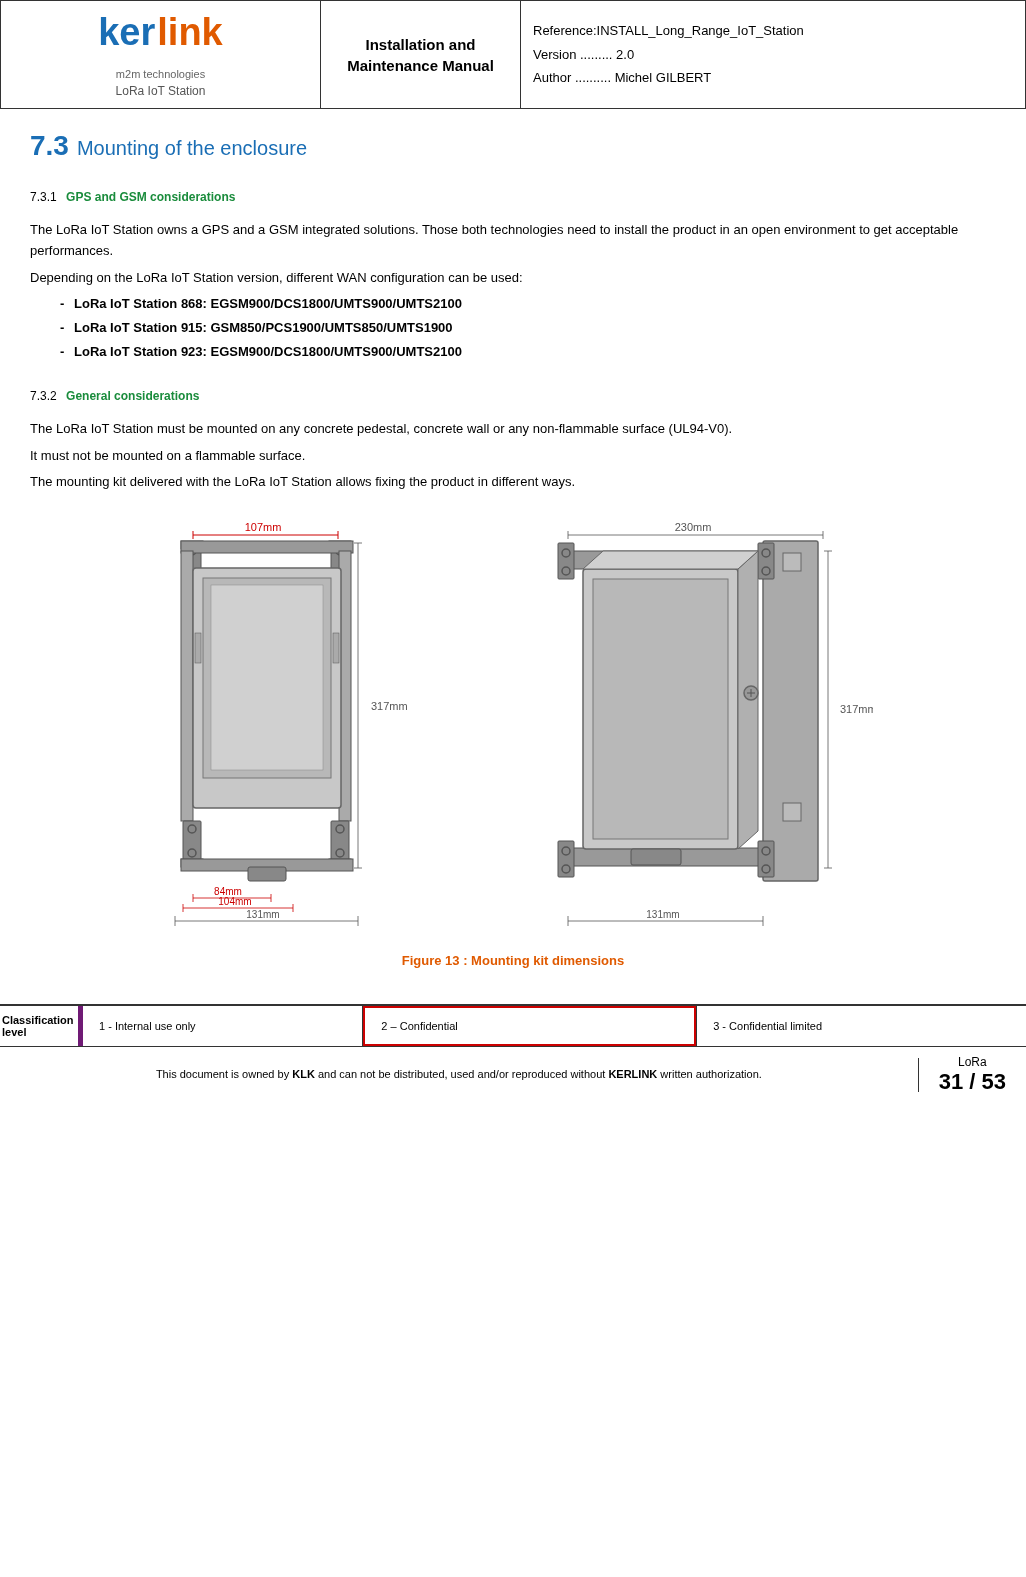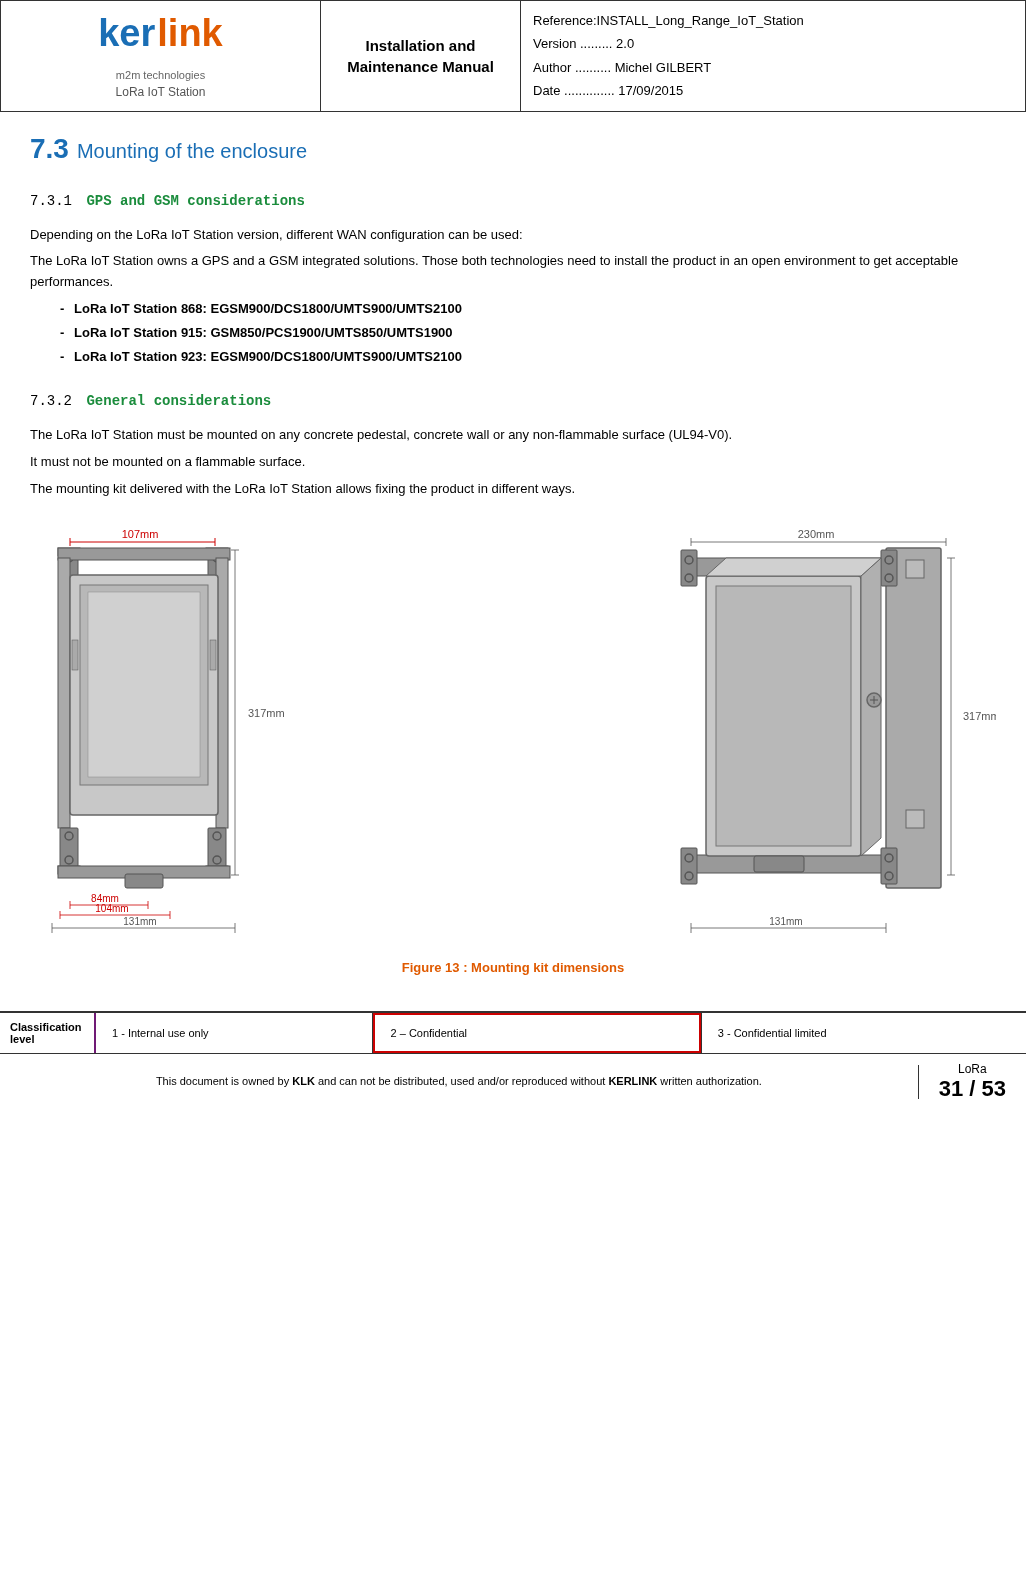--- a/index.html
+++ b/index.html
@@ -92,26 +92,25 @@
       margin-top: 8px;
     }
     .section-num {
       font-size: 28px;
       font-weight: bold;
       color: #1a6eb5;
       margin-right: 8px;
     }
 
     .subsection-title {
-      font-size: 14px;
+      font-size: 12px;
       font-weight: bold;
       color: #1a8c3c;
       margin-bottom: 10px;
       margin-top: 4px;
-      font-family: Liberation Mono, monospace;
     }
     .subsection-num {
       color: #000;
       font-weight: normal;
       margin-right: 6px;
     }
 
     .body-text {
       font-size: 13px;
       line-height: 1.6;
@@ -137,21 +136,21 @@
       position: absolute;
       left: 0;
     }
 
     .spacer { height: 12px; }
     .spacer-sm { height: 6px; }
 
     
     .diagram-container {
       display: flex;
-      justify-content: space-between;
+      justify-content: center;
       gap: 20px;
       margin: 20px 0;
       align-items: flex-start;
       text-decoration: underline;
     }
 
     .diagram-caption {
       text-align: center;
       color: #e05a00;
       font-size: 13px;
@@ -163,25 +162,25 @@
     
     .footer {
       border-top: 2px solid #333;
       margin-top: auto;
     }
     .footer-classification {
       display: flex;
       border-bottom: 1px solid #333;
     }
     .footer-class-label {
-      padding: 6px 10px;
-      font-size: 11px;
-      font-weight: bold;
-      border-right: 2px solid #701a75;
-      width: 96px;
+      padding: 6px 2px;
+      font-size: 11px;
+      font-weight: bold;
+      border-right: 5px solid #701a75;
+      width: 83px;
       display: flex;
       align-items: center;
     }
     .footer-class-1 {
       padding: 14px 16px;
       font-size: 11px;
       border-right: 1px solid #333;
       flex: 1;
       display: flex;
       align-items: center;
@@ -245,38 +244,37 @@
         <span class="logo-link">link</span>
     </div>
     <div class="logo-m2m">m2m technologies</div>
     <div class="logo-lora">LoRa IoT Station</div>
   </div>
   <div class="header-title">Installation and Maintenance Manual</div>
   <div class="header-meta">
     <div>Reference:INSTALL_Long_Range_IoT_Station</div>
     <div>Version ......... 2.0</div>
     <div>Author .......... Michel GILBERT</div>
-    <div>Date .............. 17/09/2015</div>
   </div>
 </div>
 
 <div class="main-content">
 
   <div style="display:flex; align-items:baseline; margin-bottom:14px;">
     <span class="section-num">7.3</span>
     <span class="section-title">Mounting of the enclosure</span>
   </div>
 
   <div class="subsection-title">
     <span class="subsection-num">7.3.1</span>
     <span>GPS and GSM considerations</span>
   </div>
   <div class="spacer-sm"></div>
+  <p class="body-text">The LoRa IoT Station owns a GPS and a GSM integrated solutions. Those both technologies need to install the product in an open environment to get acceptable performances.</p>
   <p class="body-text">Depending on the LoRa IoT Station version, different WAN configuration can be used:</p>
-  <p class="body-text">The LoRa IoT Station owns a GPS and a GSM integrated solutions. Those both technologies need to install the product in an open environment to get acceptable performances.</p>
   <ul class="bullet-list">
     <li>LoRa IoT Station 868: EGSM900/DCS1800/UMTS900/UMTS2100</li>
     <li>LoRa IoT Station 915: GSM850/PCS1900/UMTS850/UMTS1900</li>
     <li>LoRa IoT Station 923: EGSM900/DCS1800/UMTS900/UMTS2100</li>
   </ul>
 
   <div class="spacer"></div>
 
   <div class="subsection-title">
     <span class="subsection-num">7.3.2</span>

